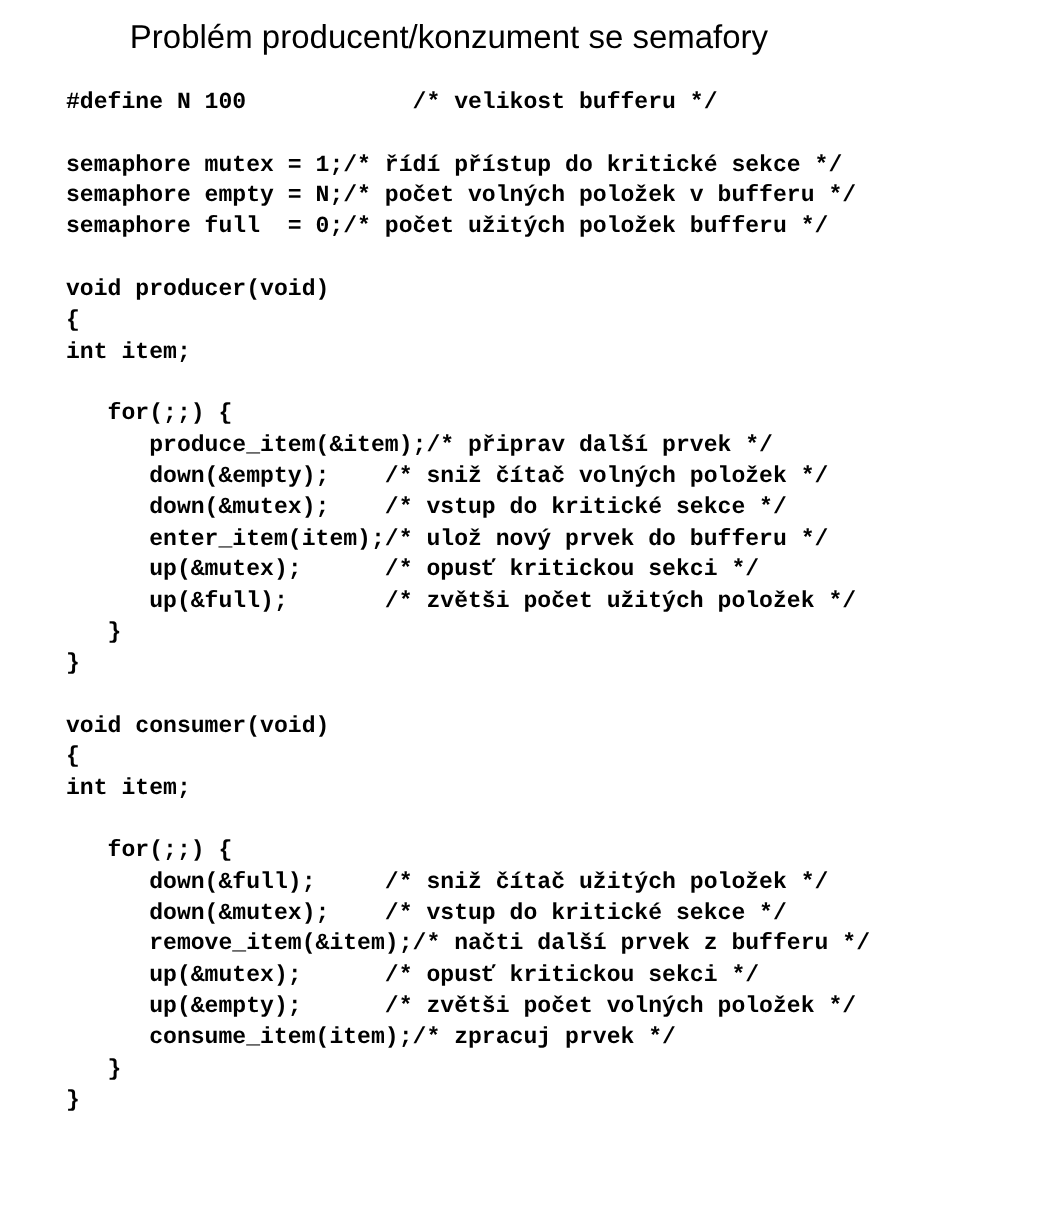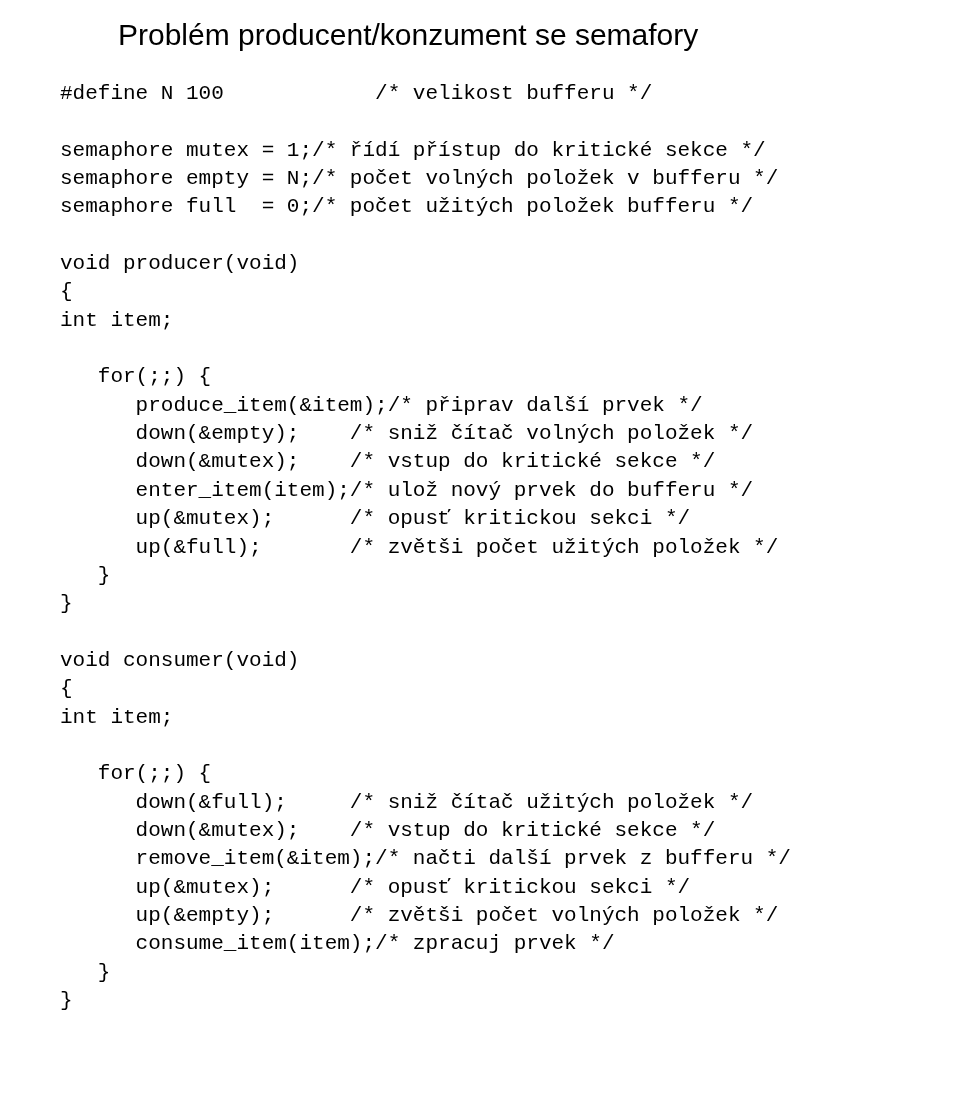--- a/index.html
+++ b/index.html
@@ -19,21 +19,21 @@
     font-size: 30px;
     font-weight: 400;
     color: #000;
     margin: 0 0 28px 0;
     text-align: left;
     padding-left: 58px;
   }
   pre.code {
     font-family: "Courier New", Courier, monospace;
     font-size: 21px;
-    font-weight: normal;
+    font-weight: bold;
     line-height: 1.35;
     white-space: pre;
     margin: 0;
     color: #000;
   }
 </style>
 </head>
 <body>
 
 <div class="page">

